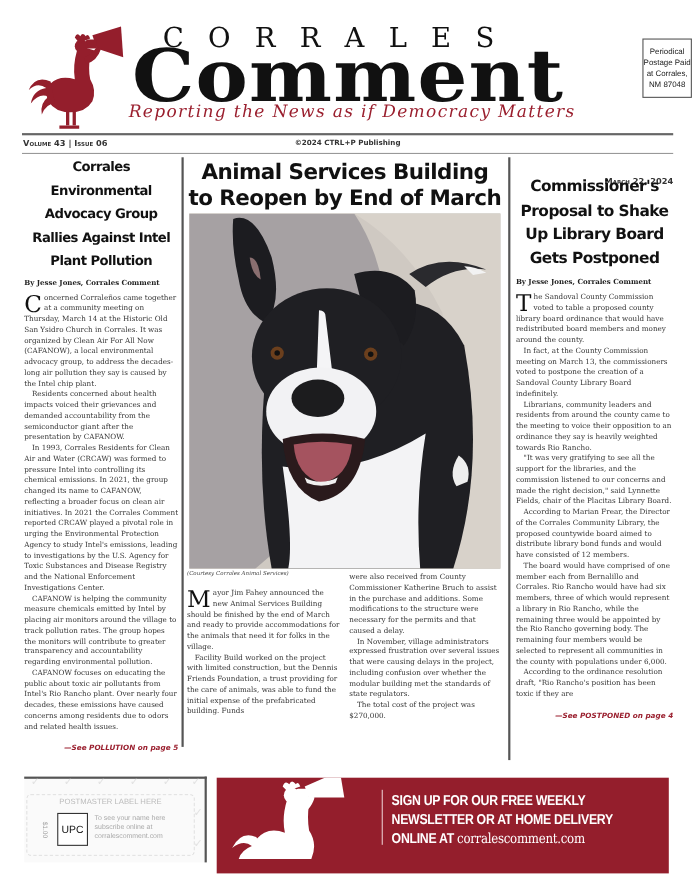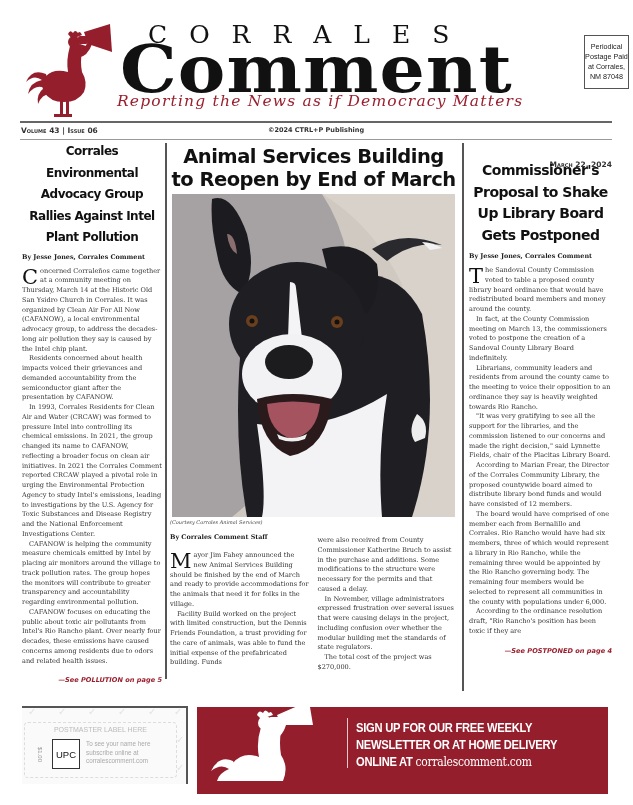--- a/index.html
+++ b/index.html
@@ -158,21 +158,20 @@
       <circle cx="165" cy="128" r="2.5" fill="#111"></circle>
 
       <ellipse cx="117" cy="168" rx="24" ry="17" fill="#1c1c1e"></ellipse>
 
       <path d="M85,205 Q120,195 160,205 Q155,255 118,262 Q88,250 85,205Z" fill="#2a1a1c"></path>
       <path d="M95,210 Q120,205 148,210 Q145,240 120,245 Q97,238 95,210Z" fill="#a5535f"></path>
       <path d="M105,240 q14,8 30,0 l-2,5 q-13,5 -26,0z" fill="#f0f0f0"></path>
     </svg>
   </div>
   <div class="caption">(Courtesy Corrales Animal Services)</div>
-  <div class="byline" style="margin-top:8px;">By Corrales Comment Staff</div>
   <div class="mid-body">
     <div class="colA body-text">
       <p class="first"><span class="dropcap">M</span><span>ayor Jim Fahey announced the new Animal Services Building should be finished by the end of March and ready to provide accommodations for the animals that need it for folks in the village.</span></p>
       <p>Facility Build worked on the project with limited construction, but the Dennis Friends Foundation, a trust providing for the care of animals, was able to fund the initial expense of the prefabricated building. Funds</p>
     </div>
     <div class="colB body-text" style="margin-top:-9px;">
       <p class="first">were also received from County Commissioner Katherine Bruch to assist in the purchase and additions. Some modifications to the structure were necessary for the permits and that caused a delay.</p>
       <p>In November, village administrators expressed frustration over several issues that were causing delays in the project, including confusion over whether the modular building met the standards of state regulators.</p>
       <p>The total cost of the project was $270,000.</p>
     </div>

